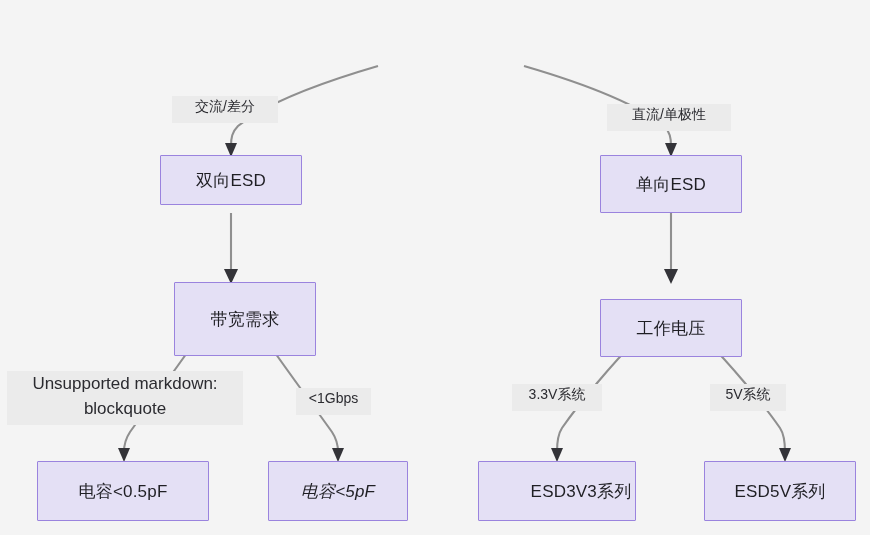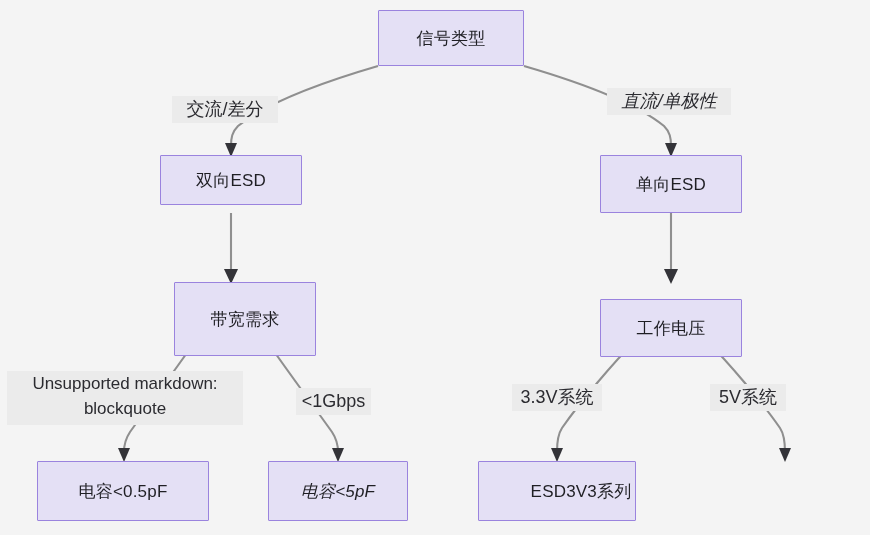--- a/index.html
+++ b/index.html
@@ -32,21 +32,21 @@
     justify-content: center;
     color: #1f1f24;
     font-size: 17px;
     letter-spacing: 0.2px;
     z-index: 3;
   }
   .edge-label {
     position: absolute;
     background: #ebebeb;
     color: #2b2b30;
-    font-size: 18px;
+    font-size: 14px;
     line-height: 1.38;
     text-align: center;
     padding: 1px 3px;
     box-sizing: border-box;
     white-space: pre-line;
     z-index: 4;
   }
   .edge-label.multiline {
     font-size: 17px;
     line-height: 1.45;
@@ -111,23 +111,20 @@
       <path d="M 636 340 C 614 362, 580 402, 562 428 C 558 434, 557 442, 557 452"></path>
       <polygon class="arrowhead" points="557,462 551,448, 563,448"></polygon>
     </g>
 
     <g>
       <path d="M 706 340 C 728 362, 762 402, 780 428 C 784 434, 785 442, 785 452"></path>
       <polygon class="arrowhead" points="785,462 779,448, 791,448"></polygon>
     </g>
   </svg>
 
-  <div class="node-box" style="left:378px; top:10px; width:146px; height:56px;">
-    <span>信号类型</span>
-  </div>
 
   <div class="node-box" style="left:160px; top:155px; width:142px; height:50px;">
     <span>双向ESD</span>
   </div>
 
   <div class="node-box" style="left:600px; top:155px; width:142px; height:58px;">
     <span>单向ESD</span>
   </div>
 
   <div class="node-box" style="left:174px; top:282px; width:142px; height:74px;">
@@ -143,24 +140,27 @@
   </div>
 
   <div class="node-box" style="left:268px; top:461px; width:140px; height:60px;font-style:italic;">
     <span>电容&lt;5pF</span>
   </div>
 
   <div class="node-box" style="left:478px; top:461px; width:158px; height:60px;padding-left:48px;">
     <span>ESD3V3系列</span>
   </div>
 
+  <div class="node-box" style="left:704px; top:461px; width:152px; height:60px;">
+    <span>ESD5V系列</span>
+  </div>
 
   <div class="edge-label" style="left:172px; top:96px; width:106px; height:27px;">交流/差分</div>
 
-  <div class="edge-label" style="left:607px; top:88px; width:124px; height:27px;font-style:italic;">直流/单极性</div>
+  <div class="edge-label" style="left:607px; top:104px; width:124px; height:27px;">直流/单极性</div>
 
   <div class="edge-label multiline" style="left:7px; top:371px; width:236px; height:54px;">Unsupported markdown:
 blockquote</div>
 
   <div class="edge-label" style="left:296px; top:388px; width:75px; height:27px;">&lt;1Gbps</div>
 
   <div class="edge-label" style="left:512px; top:384px; width:90px; height:27px;">3.3V系统</div>
 
   <div class="edge-label" style="left:710px; top:384px; width:76px; height:27px;">5V系统</div>
 

